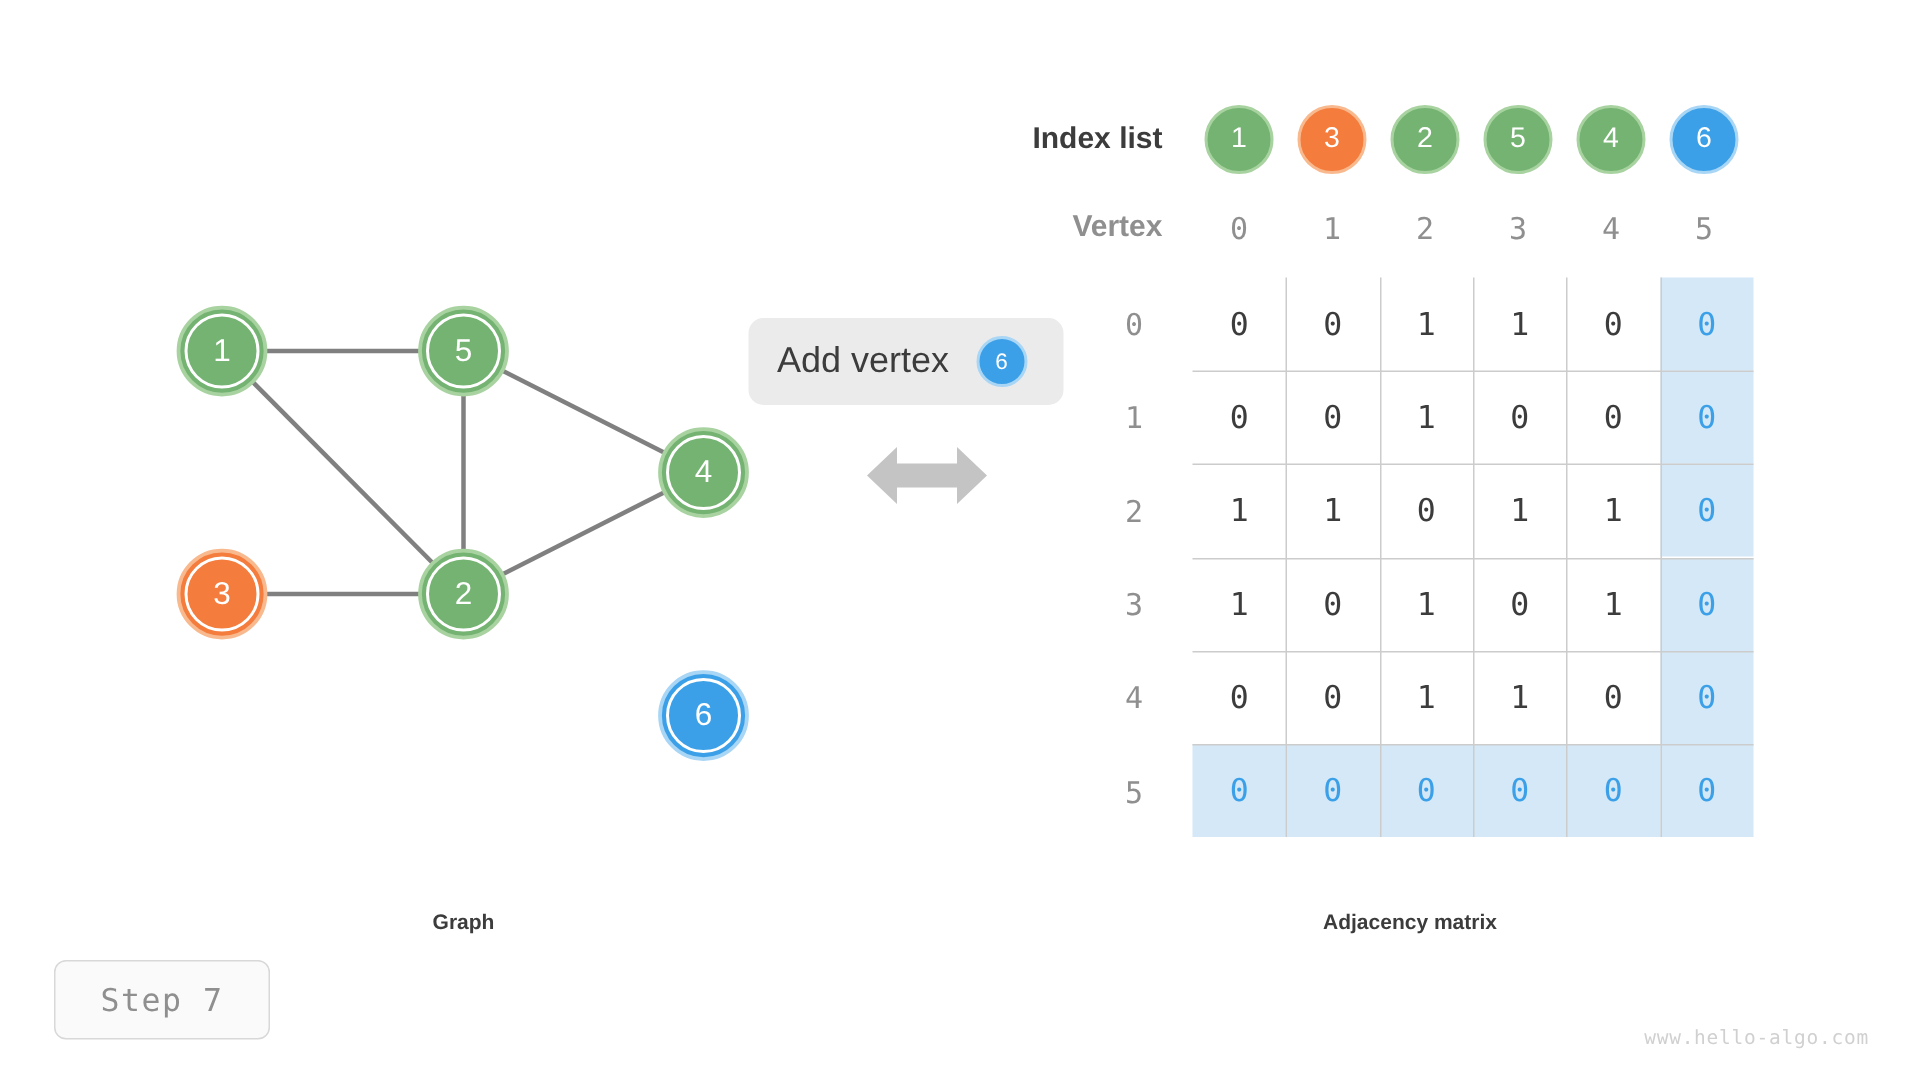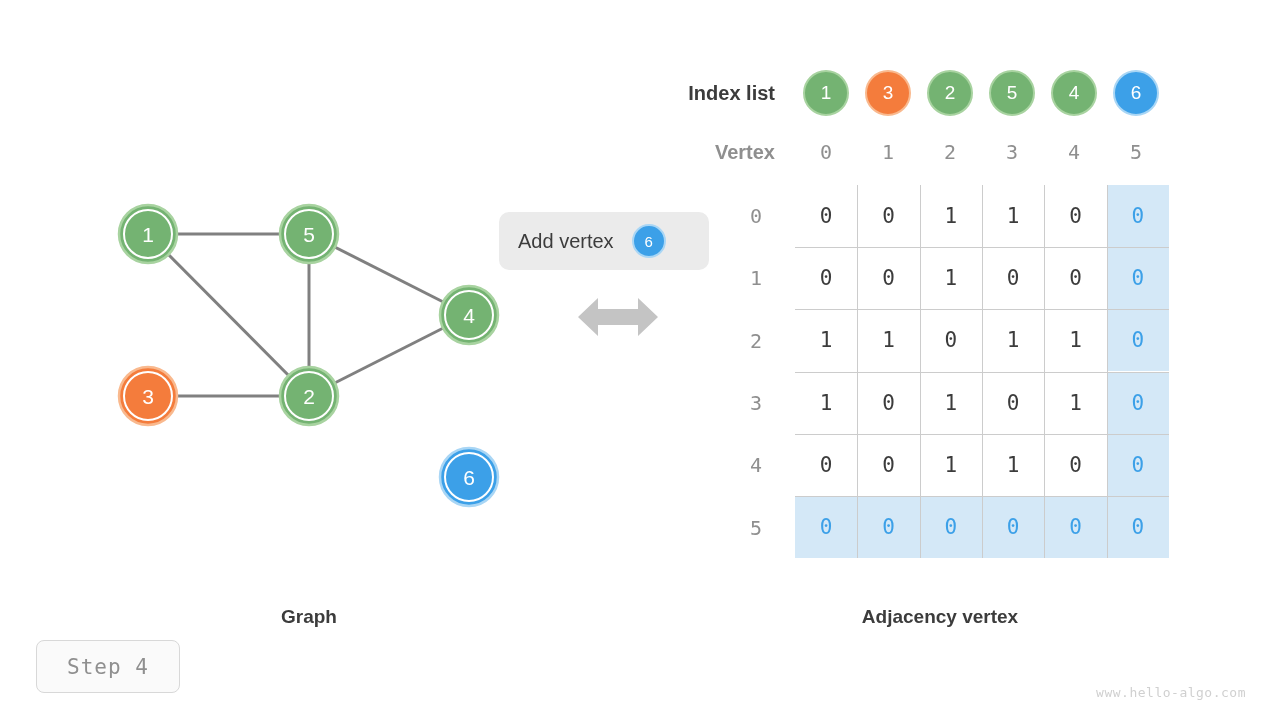--- a/index.html
+++ b/index.html
@@ -44,21 +44,21 @@
     width: 210px; height: 58px;
     background: #ebebeb;
     border-radius: 10px;
     display: flex;
     align-items: center;
     justify-content: flex-start;
     padding-left: 19px;
     box-sizing: border-box;
   }
   #add-vertex-chip .chip-text {
-    font-size: 20px;
+    font-size: 24px;
     color: #3c3c3c;
     font-family: "Liberation Sans", sans-serif;
   }
   .mini-circle {
     width: 34px; height: 34px;
     border-radius: 50%;
     background: #3ca0e8;
     border: 2px solid #a9d6f5;
     box-sizing: border-box;
     color: #fff;
@@ -160,21 +160,21 @@
     position: absolute;
     font-size: 20px;
     color: #8f8f8f;
     font-family: "DejaVu Sans Mono", monospace;
     transform: translate(-50%, -50%);
   }
 
   
   .caption {
     position: absolute;
-    font-size: 19px;
+    font-size: 14px;
     font-weight: bold;
     color: #3c3c3c;
     transform: translateX(-50%);
     white-space: nowrap;
   }
 
   
   #step-badge {
     position: absolute;
     left: 36px; top: 640px;
@@ -329,17 +329,17 @@
         <div class="mx-hline" style="top: 62.17px;"></div>
         <div class="mx-hline" style="top: 124.34px;"></div>
         <div class="mx-hline" style="top: 186.51px;"></div>
         <div class="mx-hline" style="top: 248.68px;"></div>
         <div class="mx-hline" style="top: 310.85px;"></div>
       </div>
   </div>
 </div>
 
 <div class="caption" style="left:309px; top:606px;">Graph</div>
-<div class="caption" style="left:940px; top:606px;">Adjacency vertex</div>
-
-<div id="step-badge">Step 4</div>
+<div class="caption" style="left:940px; top:606px;">Adjacency matrix</div>
+
+<div id="step-badge">Step 7</div>
 
 <div id="watermark">www.hello-algo.com</div>
 
 </body></html>

